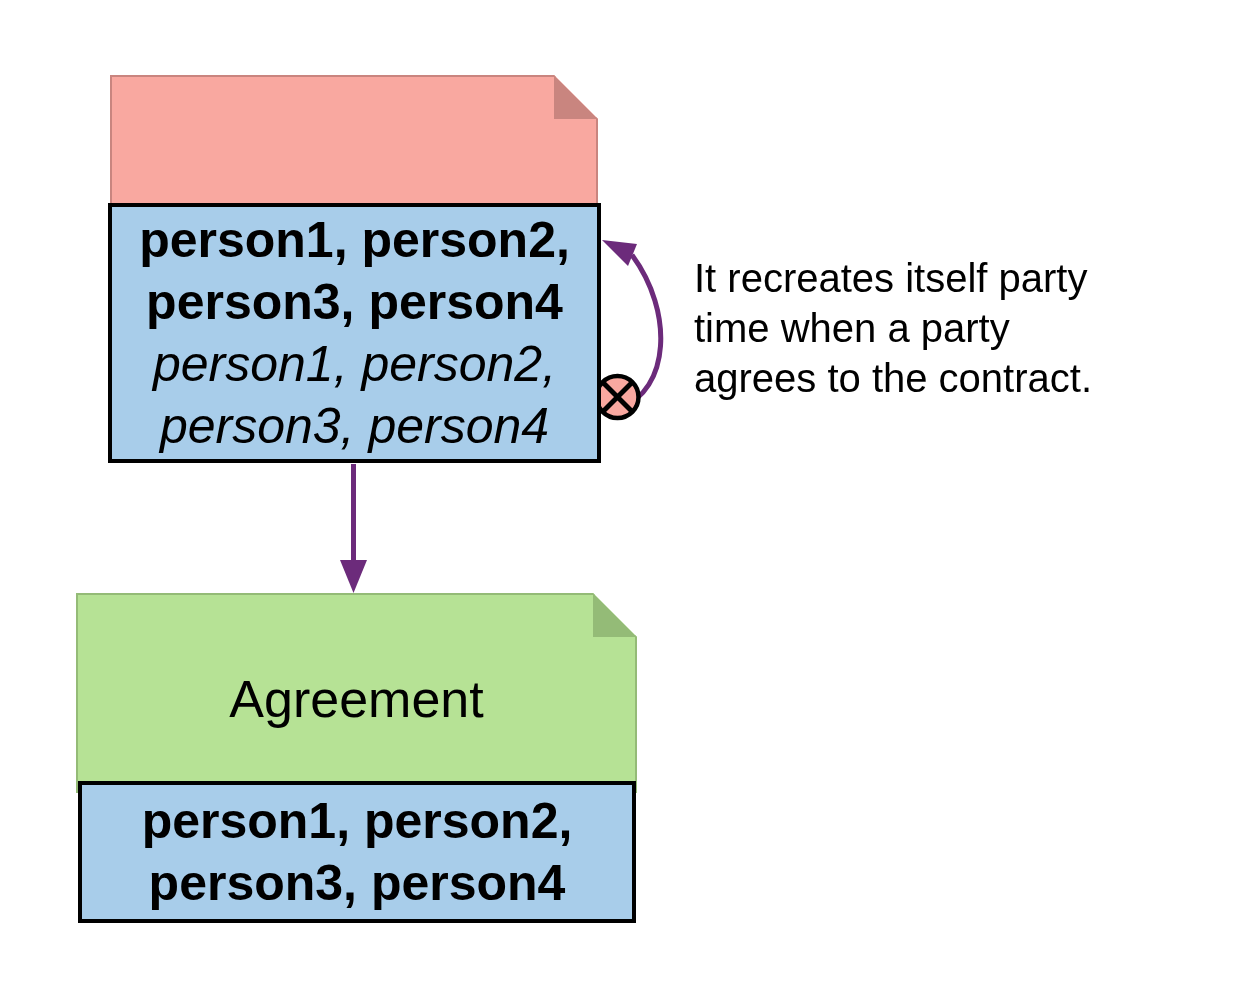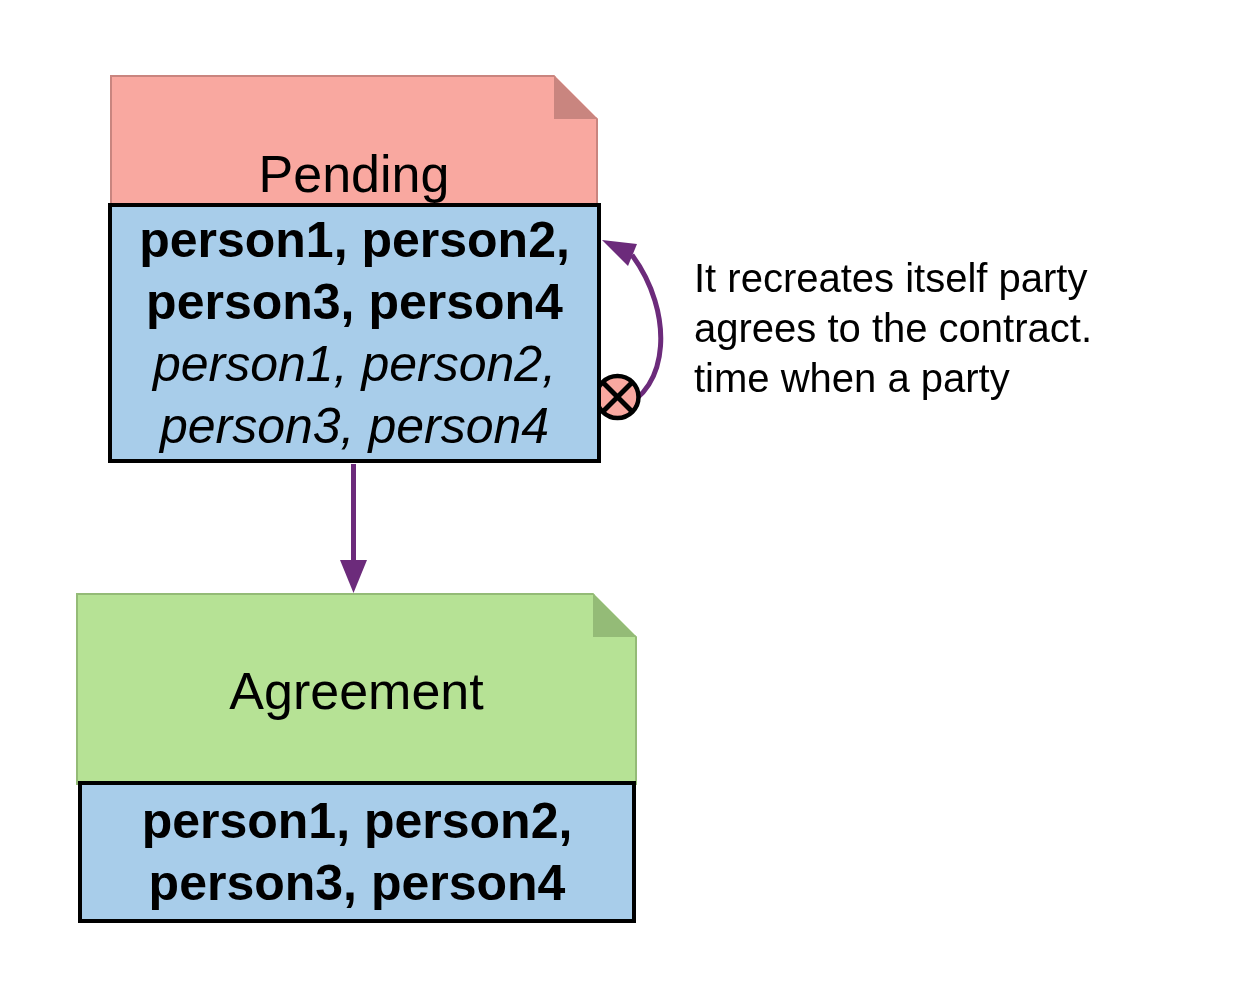--- a/index.html
+++ b/index.html
@@ -56,21 +56,21 @@
     box-shadow:inset 0 0 0 2px var(--note-pink-dark);
     align-items:flex-end;
     padding-bottom:2px;
   }
   .pending-header .fold{background:var(--note-pink-dark);}
   .agreement-header{
     left:76px;top:593px;width:561px;height:188px;
     background:var(--note-green);
     box-shadow:inset 0 0 0 2px var(--note-green-dark);
     align-items:center;
-    padding-top:4px;
+    padding-top:12px;
   }
   .agreement-header .fold{background:var(--note-green-dark);}
   
   .note-body{
     position:absolute;
     background:var(--body-blue);
     border:4px solid var(--ink);
     box-sizing:border-box;
     display:flex;
     flex-direction:column;
@@ -119,34 +119,33 @@
       <line class="archive-x" x1="632" y1="382.5" x2="603" y2="411.5"></line>
     </g>
 
     <line class="arrow-stroke" x1="353.5" y1="464" x2="353.5" y2="563"></line>
     <polygon class="arrow-fill" points="340,560 367,560 353.5,593"></polygon>
   </svg>
 
   <div>
     <div class="note-header pending-header">
       <div class="fold"></div>
-      <span class="title">Pending</span>
     </div>
     <div class="note-body pending-body">
       <div class="party-line signatories">person1, person2,</div>
       <div class="party-line signatories">person3, person4</div>
       <div class="party-line observers">person1, person2,</div>
       <div class="party-line observers">person3, person4</div>
     </div>
   </div>
 
   <div class="annotation">
     <div>It recreates itself party</div>
+    <div>time when a party</div>
     <div>agrees to the contract.</div>
-    <div>time when a party</div>
   </div>
 
   <div>
     <div class="note-header agreement-header">
       <div class="fold"></div>
       <span class="title">Agreement</span>
     </div>
     <div class="note-body agreement-body">
       <div class="party-line signatories">person1, person2,</div>
       <div class="party-line signatories">person3, person4</div>

